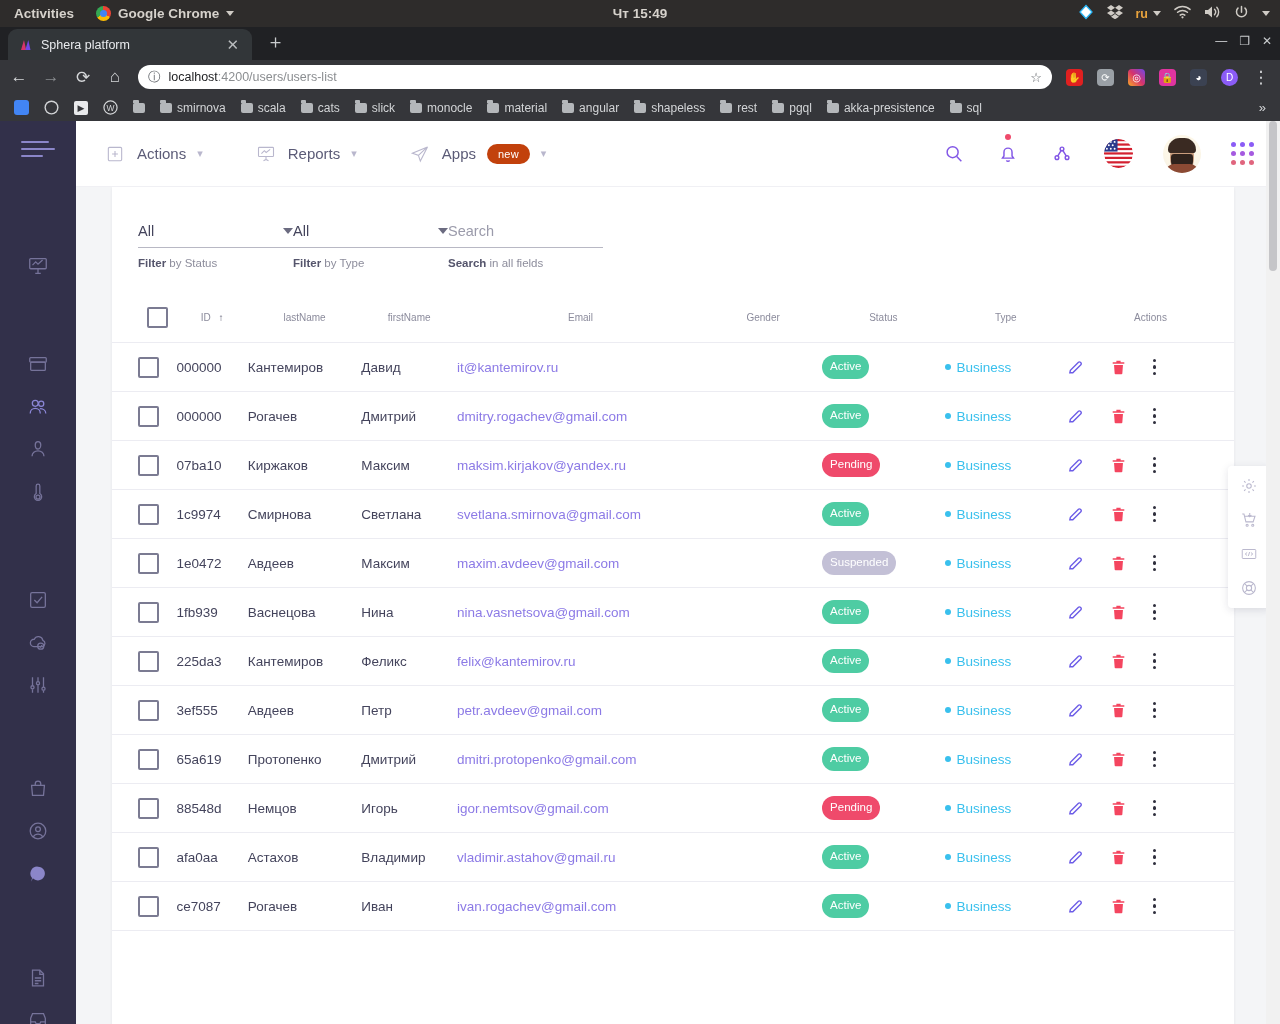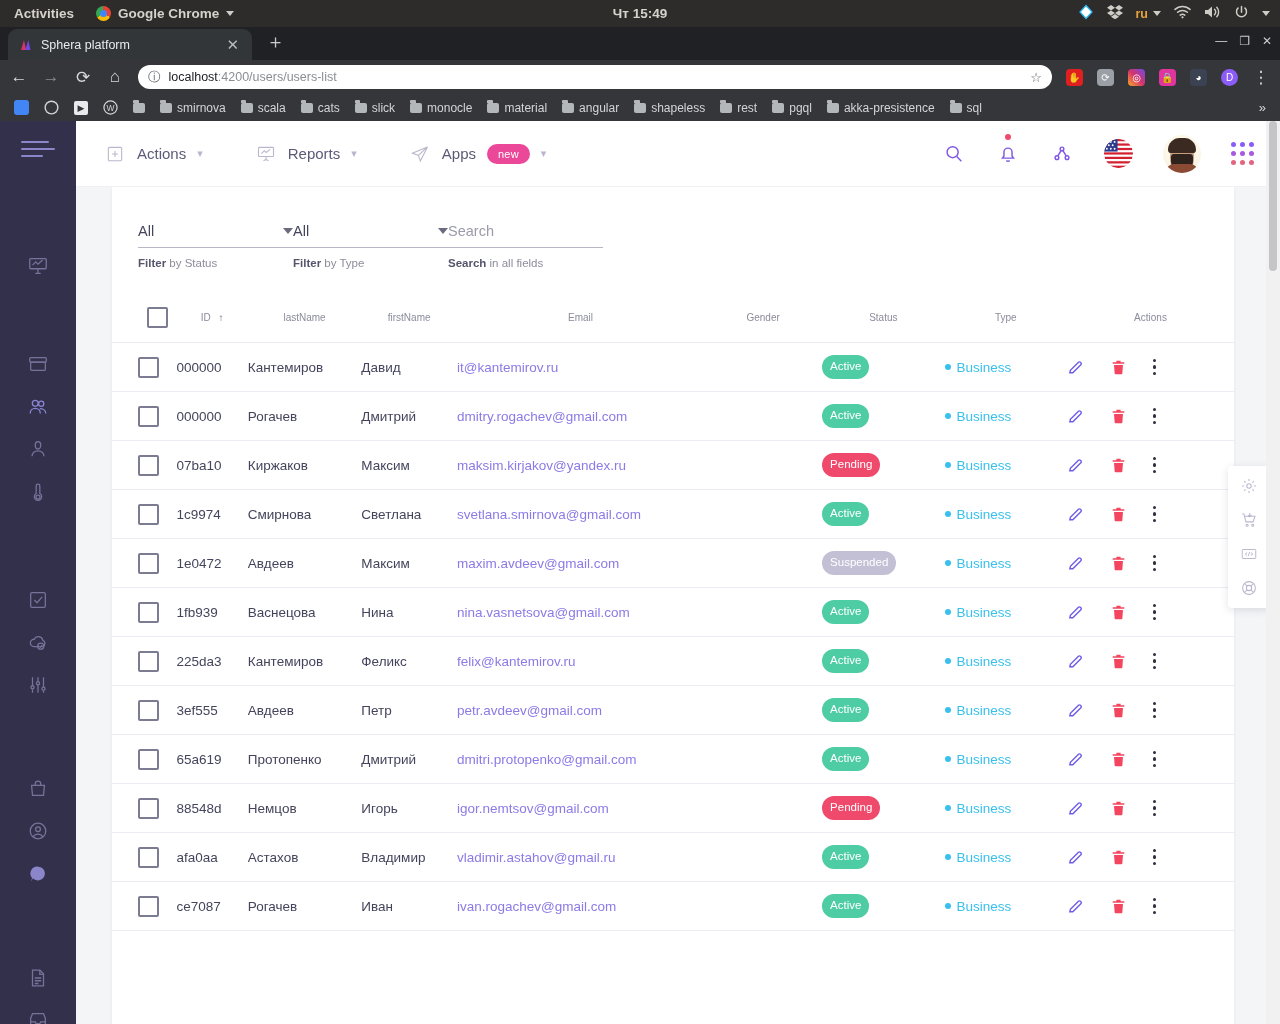--- a/index.html
+++ b/index.html
@@ -92,21 +92,21 @@
   
   #appheader {
     height: 66px; background:#fff; display:flex; align-items:center;
     padding: 0 26px 0 28px; border-bottom: 1px solid #f0f0f4;
   }
   .hdr-item { display:flex; align-items:center; gap:11px; margin-right: 52px; color:#5b5b77; font-size:15px;}
   .hdr-item .hicon { width:22px;height:22px;color:#b9b7cd; display:flex;align-items:center;justify-content:center;}
   .hdr-item .hicon svg{width:20px;height:20px;}
   .hdr-item .chev { color:#b9b7cd; font-size:11px; }
   .badge-new {
-    background:#ec4899;color:#fff;font-size:11px;border-radius:11px;
+    background:#c2410c;color:#fff;font-size:11px;border-radius:11px;
     padding:4px 11px; letter-spacing:.2px;
   }
   #appheader .spacer { flex:1; }
   .hdr-right { display:flex; align-items:center; gap:30px;}
   .hdr-right .ricon { color:#8257e6; width:24px;height:24px; position:relative; display:flex;align-items:center;justify-content:center;}
   .hdr-right .ricon svg { width:22px; height:22px;}
   .dot-notify { position:absolute; top:-8px; left:9px; width:6px;height:6px;border-radius:50%;background:#ef4a6b;}
   .flag { width:29px;height:29px;border-radius:50%;overflow:hidden;position:relative;flex:none;}
   .avatar {
     width:38px;height:38px;border-radius:50%;flex:none;overflow:hidden;

